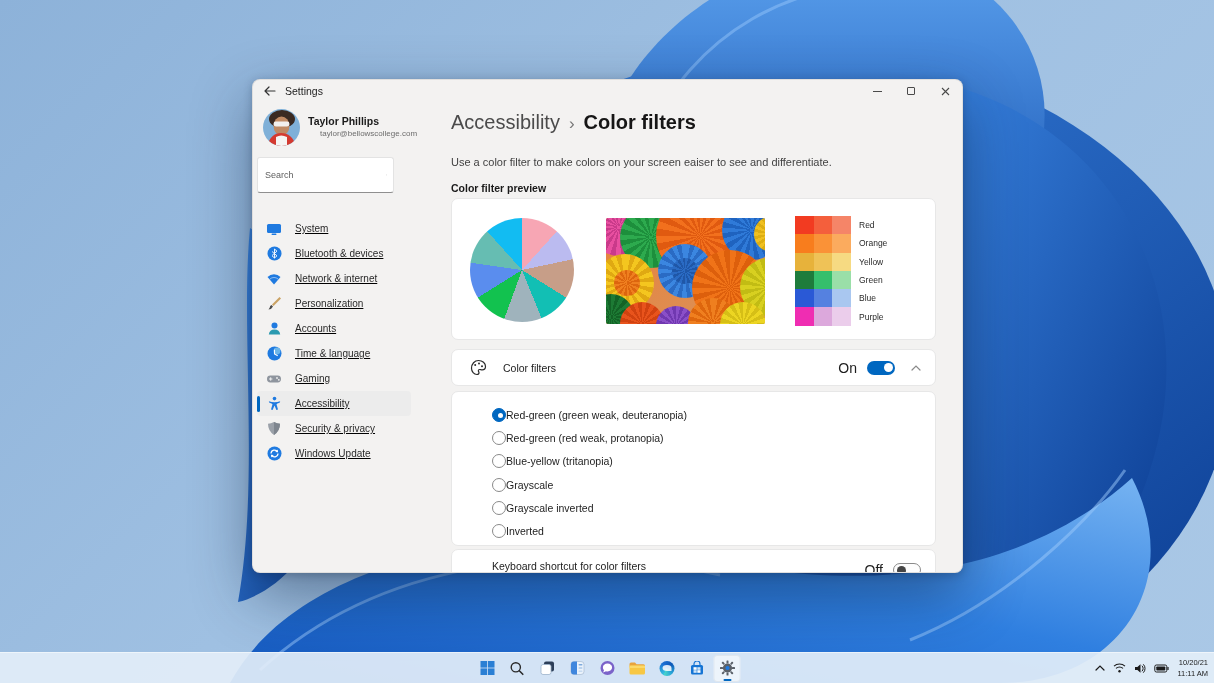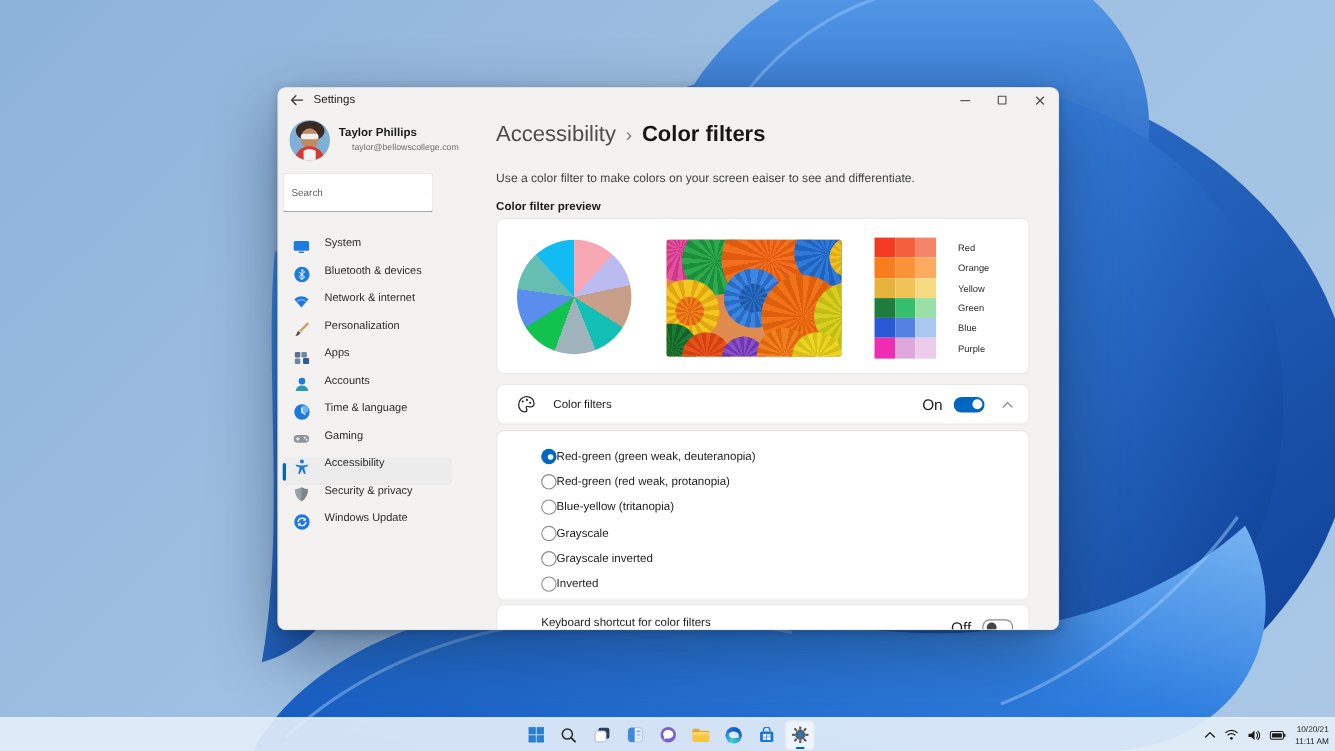--- a/index.html
+++ b/index.html
@@ -26,21 +26,21 @@
   .p-meta { margin-left:8px; padding-top:6px; }
   .p-name { font-size:10.5px; font-weight:bold; color:#1b1b1b; }
   .p-email { font-size:8px; color:#6d6d6d; margin-top:2px;padding-left:12px; }
   .searchbox { position:absolute; left:4px; top:55px; width:137px; height:36px; background:#fff;
                border:1px solid #e3e3e3; border-bottom:1px solid #8f8f8f; border-radius:3px;
                display:flex; align-items:center; }
   .searchbox input { border:none; outline:none; flex:1; font-size:9px; color:#333; padding:0 4px 0 7px; font-family:"Liberation Sans",sans-serif; background:transparent; }
   .searchbox input::placeholder { color:#5f5f5f; }
   .search-glyph { margin-right:6px; }
   .nav { position:absolute; left:4px; right:40px; top:114px; }
-  .nav-item { position:relative; height:25px; display:flex; align-items:flex-start; border-radius:4px; padding-left:9px; cursor:pointer; }
+  .nav-item { position:relative; height:25px; display:flex; align-items:center; border-radius:4px; padding-left:9px; cursor:pointer;text-decoration:underline; }
   .nav-item .ico { width:16px; height:16px; display:flex; align-items:center; justify-content:center; }
   .nav-item .lbl { font-size:10px; color:#2a2a2a; margin-left:13px; white-space:nowrap; }
   .nav-item.active { background:#ececec; }
   .nav-item.active::before { content:""; position:absolute; left:0; top:4.5px; width:3px; height:16px; background:#0067c0; border-radius:2px; }
 
   
   .content { position:absolute; left:198px; top:22px; right:0; bottom:0; }
   .crumb { position:absolute; left:0; top:9px; display:flex; align-items:baseline; }
   .crumb-parent { font-size:20px; color:#4b4b4b; }
   .crumb-sep { font-size:17px; color:#767676; margin:0 9px; }
@@ -48,21 +48,21 @@
   .desc { position:absolute; left:0; top:54px; font-size:11px; color:#424242; }
   .preview-label { position:absolute; left:0; top:80px; font-size:10.5px; font-weight:bold; color:#1a1a1a; }
   .card { position:absolute; left:0; width:485px; background:#fff; border:1px solid #e7e7e7; border-radius:7px; }
   .preview-card { top:96px; height:142px; }
   .pie { position:absolute; left:18px; top:19px; width:104px; height:104px; border-radius:50%; }
   .photo { position:absolute; left:154px; top:19px; width:159px; height:106px; border-radius:2px; overflow:hidden; background:linear-gradient(145deg,#e8813a,#d9935c); }
   .rosette { position:absolute; border-radius:50%; }
   .swatch-grid { position:absolute; left:343px; top:17px; width:56px; }
   .swatch-row { display:flex; height:18.3px; }
   .swatch-cell { width:18.66px; height:18.3px; }
-  .swatch-labels { position:absolute; left:407px; top:17px;margin-left:12px; }
+  .swatch-labels { position:absolute; left:407px; top:17px; }
   .swatch-label { height:18.3px; display:flex; align-items:center; font-size:8.5px; color:#2a2a2a; }
 
   .filters-card { top:247px; height:37px; display:flex; align-items:center; padding:0 14px 0 18px; }
   .palette-ico { width:17px; height:17px; }
   .filters-label { font-size:10.5px; color:#1d1d1d; margin-left:16px; flex:1; }
   .toggle-state { font-size:14px; color:#1d1d1d; margin-right:10px; }
   .toggle { width:28px; height:14px; border-radius:7px; position:relative; cursor:pointer; }
   .toggle.on { background:#0067c0; }
   .toggle.on .knob { position:absolute; right:2.5px; top:2.5px; width:9px; height:9px; border-radius:50%; background:#fff; }
   .toggle.off { background:#fdfdfd; border:1px solid #8a8a8a; }
@@ -203,31 +203,20 @@
           <span class="lbl">Network &amp; internet</span>
         </div>
         <div class="nav-item">
           <span class="ico">
               <svg width="15" height="15" viewBox="0 0 15 15">
                 <path d="M12.5,1 L14,2.5 L6.5,10 L5,8.5 Z" fill="#caa263"></path>
                 <path d="M4.5,9 L6,10.5 Q5,13 1.5,13.5 Q3,11.5 3.2,10 Z" fill="#4a4a4a"></path>
               </svg>
             </span>
           <span class="lbl">Personalization</span>
-        </div>
-        <div class="nav-item">
-          <span class="ico">
-              <svg width="15" height="15" viewBox="0 0 15 15">
-                <rect x="1" y="3" width="5" height="5" rx="1" fill="#55728f"></rect>
-                <rect x="7" y="3" width="5" height="5" rx="1" fill="#6b87a3"></rect>
-                <rect x="1" y="9" width="5" height="5" rx="1" fill="#6b87a3"></rect>
-                <rect x="8.5" y="8.5" width="5.5" height="5.5" rx="1" fill="#2f5e8f"></rect>
-              </svg>
-            </span>
-          <span class="lbl">Apps</span>
         </div>
         <div class="nav-item">
           <span class="ico">
               <svg width="15" height="15" viewBox="0 0 15 15">
                 <circle cx="7.5" cy="4.5" r="3" fill="#1f7ae0"></circle>
                 <path d="M1.8,13.5 Q2.5,8.5 7.5,8.5 Q12.5,8.5 13.2,13.5 Z" fill="#2b9ab0"></path>
               </svg>
             </span>
           <span class="lbl">Accounts</span>
         </div>

